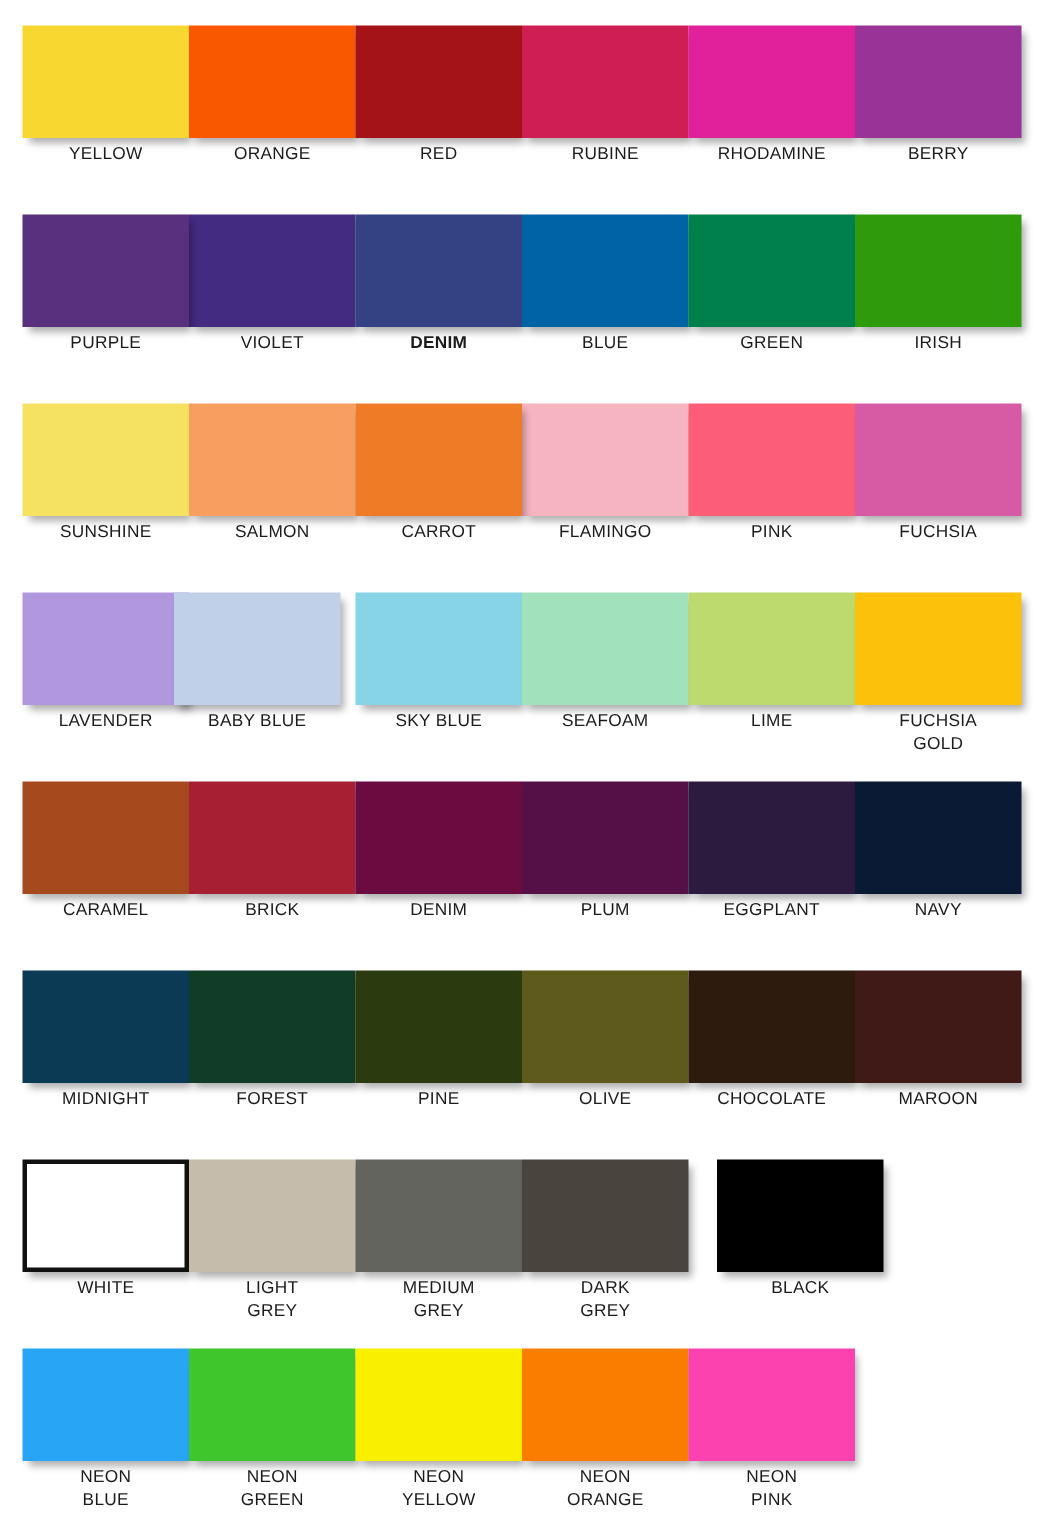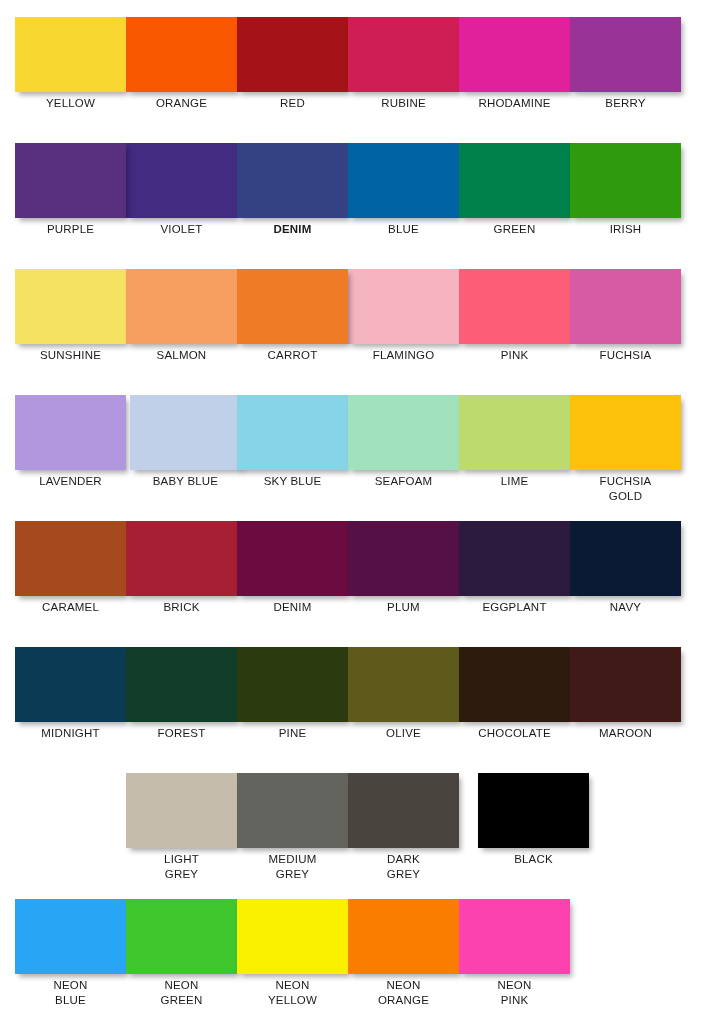--- a/index.html
+++ b/index.html
@@ -139,21 +139,21 @@
       <div class="swatch-cell" style="left: 570px;">
         <div class="swatch-chip" title="FUCHSIA" style="background: rgb(215, 91, 164);"></div>
         <div class="swatch-label">FUCHSIA</div>
       </div>
     </div>
     <div class="swatch-row" style="top: 395px;">
       <div class="swatch-cell" style="left: 15px;">
         <div class="swatch-chip" title="LAVENDER" style="background: rgb(176, 151, 222);"></div>
         <div class="swatch-label">LAVENDER</div>
       </div>
-      <div class="swatch-cell" style="left: 130px;">
+      <div class="swatch-cell" style="left: 116px;">
         <div class="swatch-chip" title="BABY BLUE" style="background: rgb(192, 208, 232);"></div>
         <div class="swatch-label">BABY BLUE</div>
       </div>
       <div class="swatch-cell" style="left: 237px;">
         <div class="swatch-chip" title="SKY BLUE" style="background: rgb(134, 212, 229);"></div>
         <div class="swatch-label">SKY BLUE</div>
       </div>
       <div class="swatch-cell" style="left: 348px;">
         <div class="swatch-chip" title="SEAFOAM" style="background: rgb(161, 226, 188);"></div>
         <div class="swatch-label">SEAFOAM</div>
@@ -214,20 +214,24 @@
       <div class="swatch-cell" style="left: 459px;">
         <div class="swatch-chip" title="CHOCOLATE" style="background: rgb(45, 28, 13);"></div>
         <div class="swatch-label">CHOCOLATE</div>
       </div>
       <div class="swatch-cell" style="left: 570px;">
         <div class="swatch-chip" title="MAROON" style="background: rgb(64, 26, 23);"></div>
         <div class="swatch-label">MAROON</div>
       </div>
     </div>
     <div class="swatch-row" style="top: 773px;">
+      <div class="swatch-cell" style="left: 15px;">
+        <div class="swatch-chip bordered" title="WHITE" style="background: rgb(255, 255, 255); border-color: rgb(17, 17, 17);"></div>
+        <div class="swatch-label">WHITE</div>
+      </div>
       <div class="swatch-cell" style="left: 126px;">
         <div class="swatch-chip" title="LIGHT GREY" style="background: rgb(198, 188, 171);"></div>
         <div class="swatch-label">LIGHT
 GREY</div>
       </div>
       <div class="swatch-cell" style="left: 237px;">
         <div class="swatch-chip" title="MEDIUM GREY" style="background: rgb(100, 100, 94);"></div>
         <div class="swatch-label">MEDIUM
 GREY</div>
       </div>

